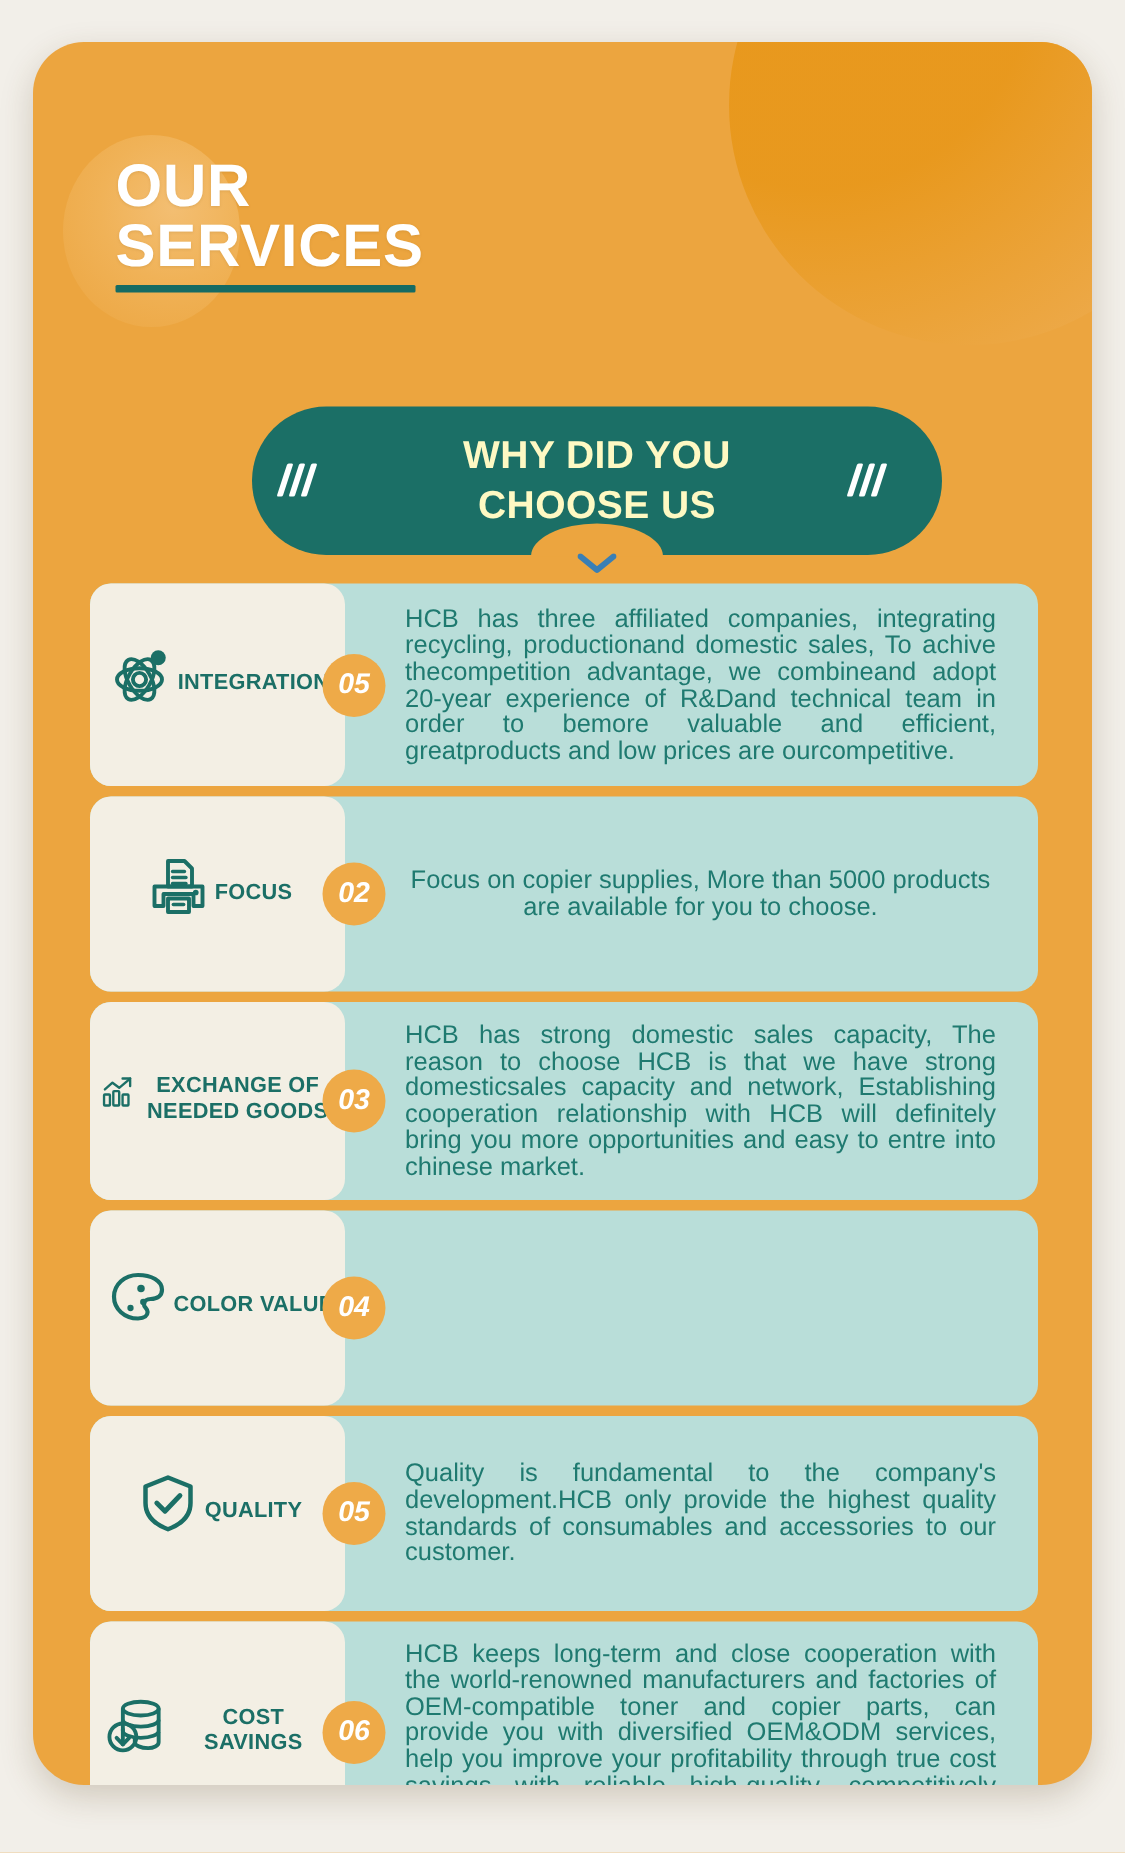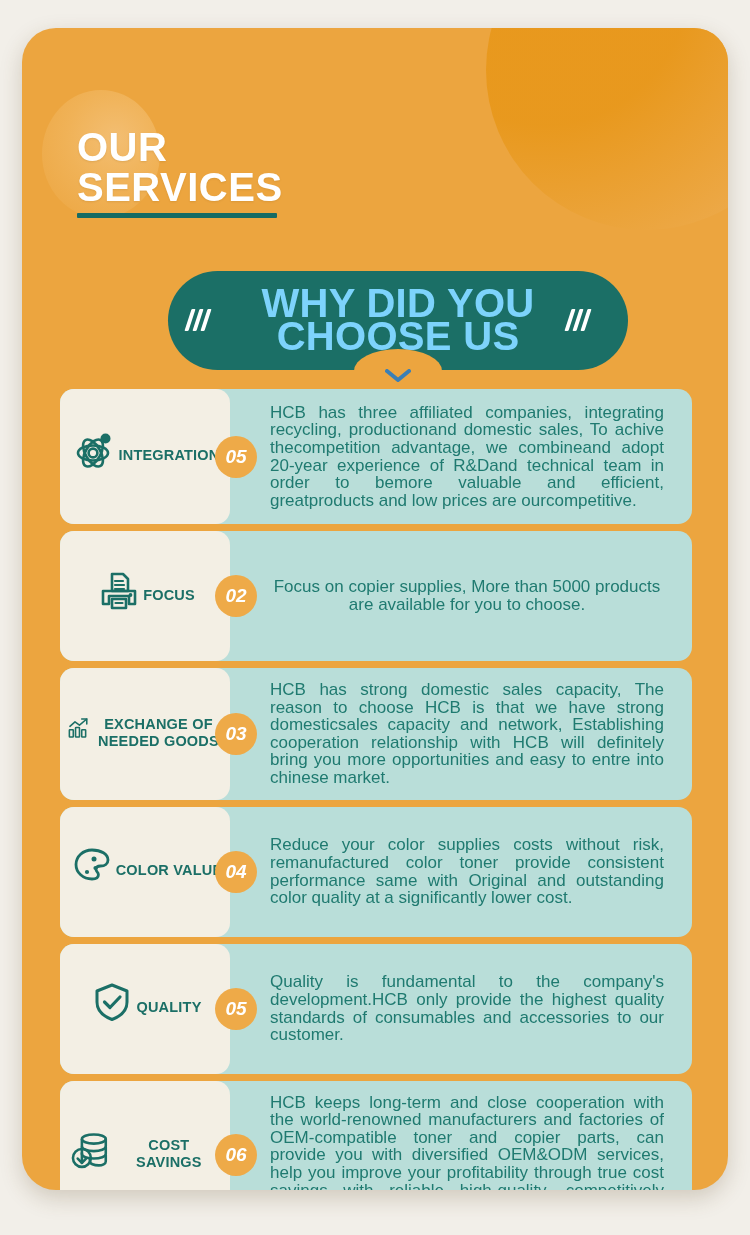--- a/index.html
+++ b/index.html
@@ -44,21 +44,21 @@
     width: 118px;
     height: 128px;
     border-radius: 50%;
     background: radial-gradient(circle at 62% 38%, #f3be72 0%, #f0b257 45%, #eca53f 100%);
   }
 
   
   .heading {
     position: absolute;
     left: 55px;
-    top: 99px;
+    top: 76px;
     z-index: 3;
   }
   .heading-line {
     color: #ffffff;
     font-size: 40px;
     font-weight: bold;
     line-height: 40px;
     letter-spacing: 0.5px;
     text-shadow: 0 1px 2px rgba(140,95,20,0.18);
   }
@@ -99,22 +99,22 @@
     width: 26px;
     height: 14px;
     z-index: 6;
   }
   .banner-title {
     position: absolute;
     left: 0;
     right: 0;
     top: 16px;
     text-align: center;
-    color: #7dd3fc;
-    font-size: 40px;
+    color: #fef9c3;
+    font-size: 26px;
     font-weight: bold;
     line-height: 33px;
     letter-spacing: 0.3px;
   }
   .ticks {
     position: absolute;
     top: 38px;
     width: 40px;
     height: 24px;
     display: flex;
@@ -319,23 +319,20 @@
       <div class="card-left">
         <svg class="card-icon" viewBox="0 0 48 48">
           <path d="M24 8 c-9 0 -16 6.4 -16 14.5 c0 8.1 7 14.5 16 14.5 c4.6 0 6.4 -2.2 6.4 -4.3 c0 -2.6 -2.4 -2.9 -2.4 -5.1 c0 -2.2 1.9 -3.6 4.5 -3.6 c4.4 0 7.5 -2.2 7.5 -6.1 C40 11.9 33 8 24 8 z" fill="none" stroke="#1b6f66" stroke-width="2.8" stroke-linejoin="round"></path>
           <circle cx="26" cy="17" r="2.5" fill="#1b6f66"></circle>
           <circle cx="27.5" cy="26" r="2.1" fill="#1b6f66"></circle>
           <circle cx="19" cy="30" r="2.1" fill="#1b6f66"></circle>
         </svg>
         <div class="card-label">COLOR VALUE</div>
       </div>
       <div class="badge">04</div>
-      <div class="card-body">
-        <div class="card-text">Reduce your color supplies costs without risk, remanufactured color toner provide consistent performance same with Original and outstanding color quality at a significantly lower cost.</div>
-      </div>
     </div>
 
     <div class="card h5">
       <div class="card-left">
         <svg class="card-icon" viewBox="0 0 48 48">
           <path d="M24 6 L39 12 v11 c0 9 -7 14.5 -15 17.5 c-8 -3 -15 -8.5 -15 -17.5 V12 z" fill="none" stroke="#1b6f66" stroke-width="3" stroke-linejoin="round"></path>
           <path d="M16.5 23 L22 28.5 L32 18" fill="none" stroke="#1b6f66" stroke-width="3.2" stroke-linecap="round" stroke-linejoin="round"></path>
         </svg>
         <div class="card-label">QUALITY</div>
       </div>

